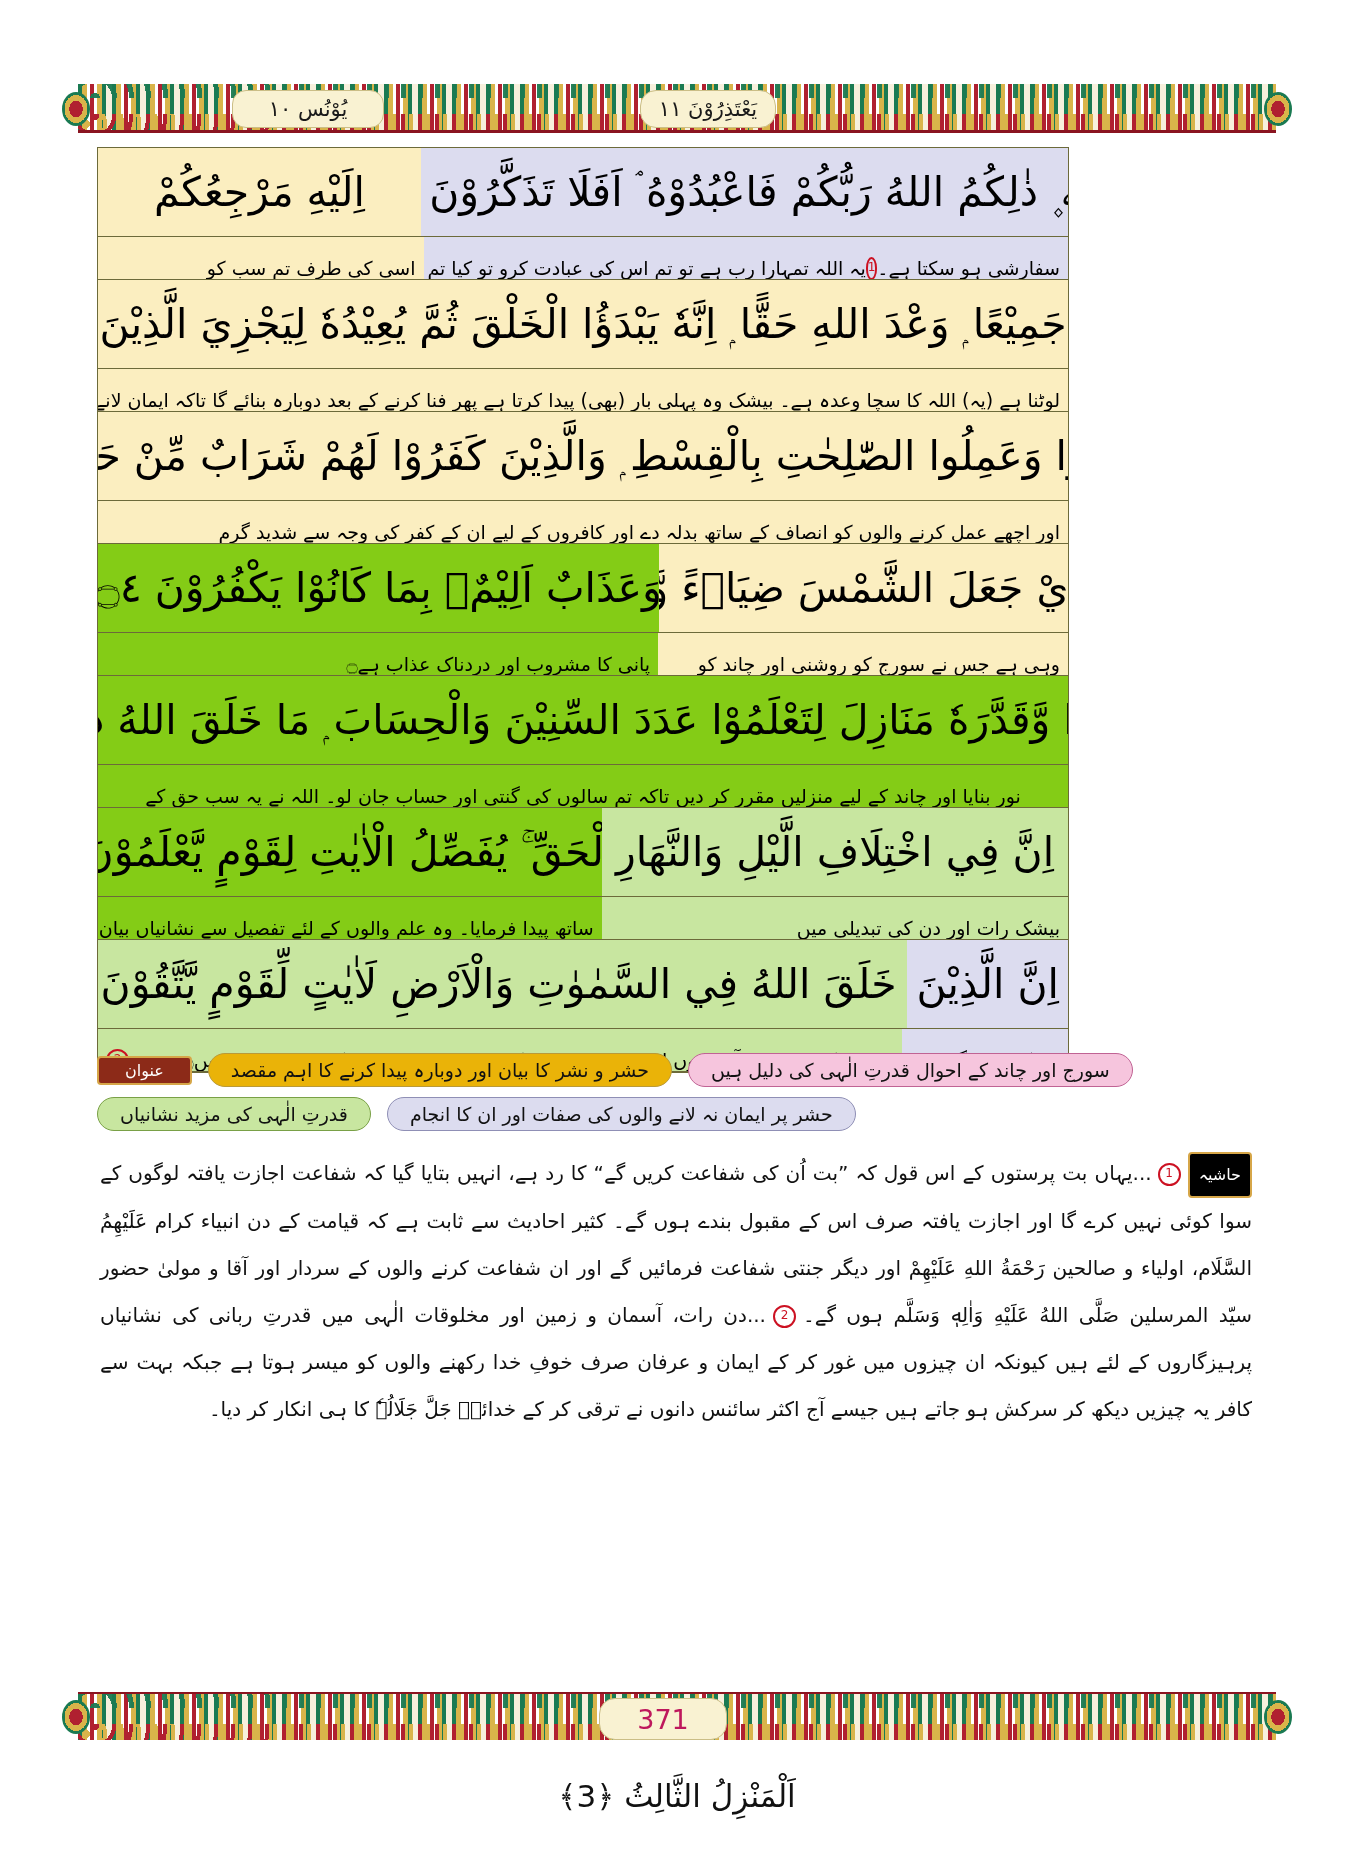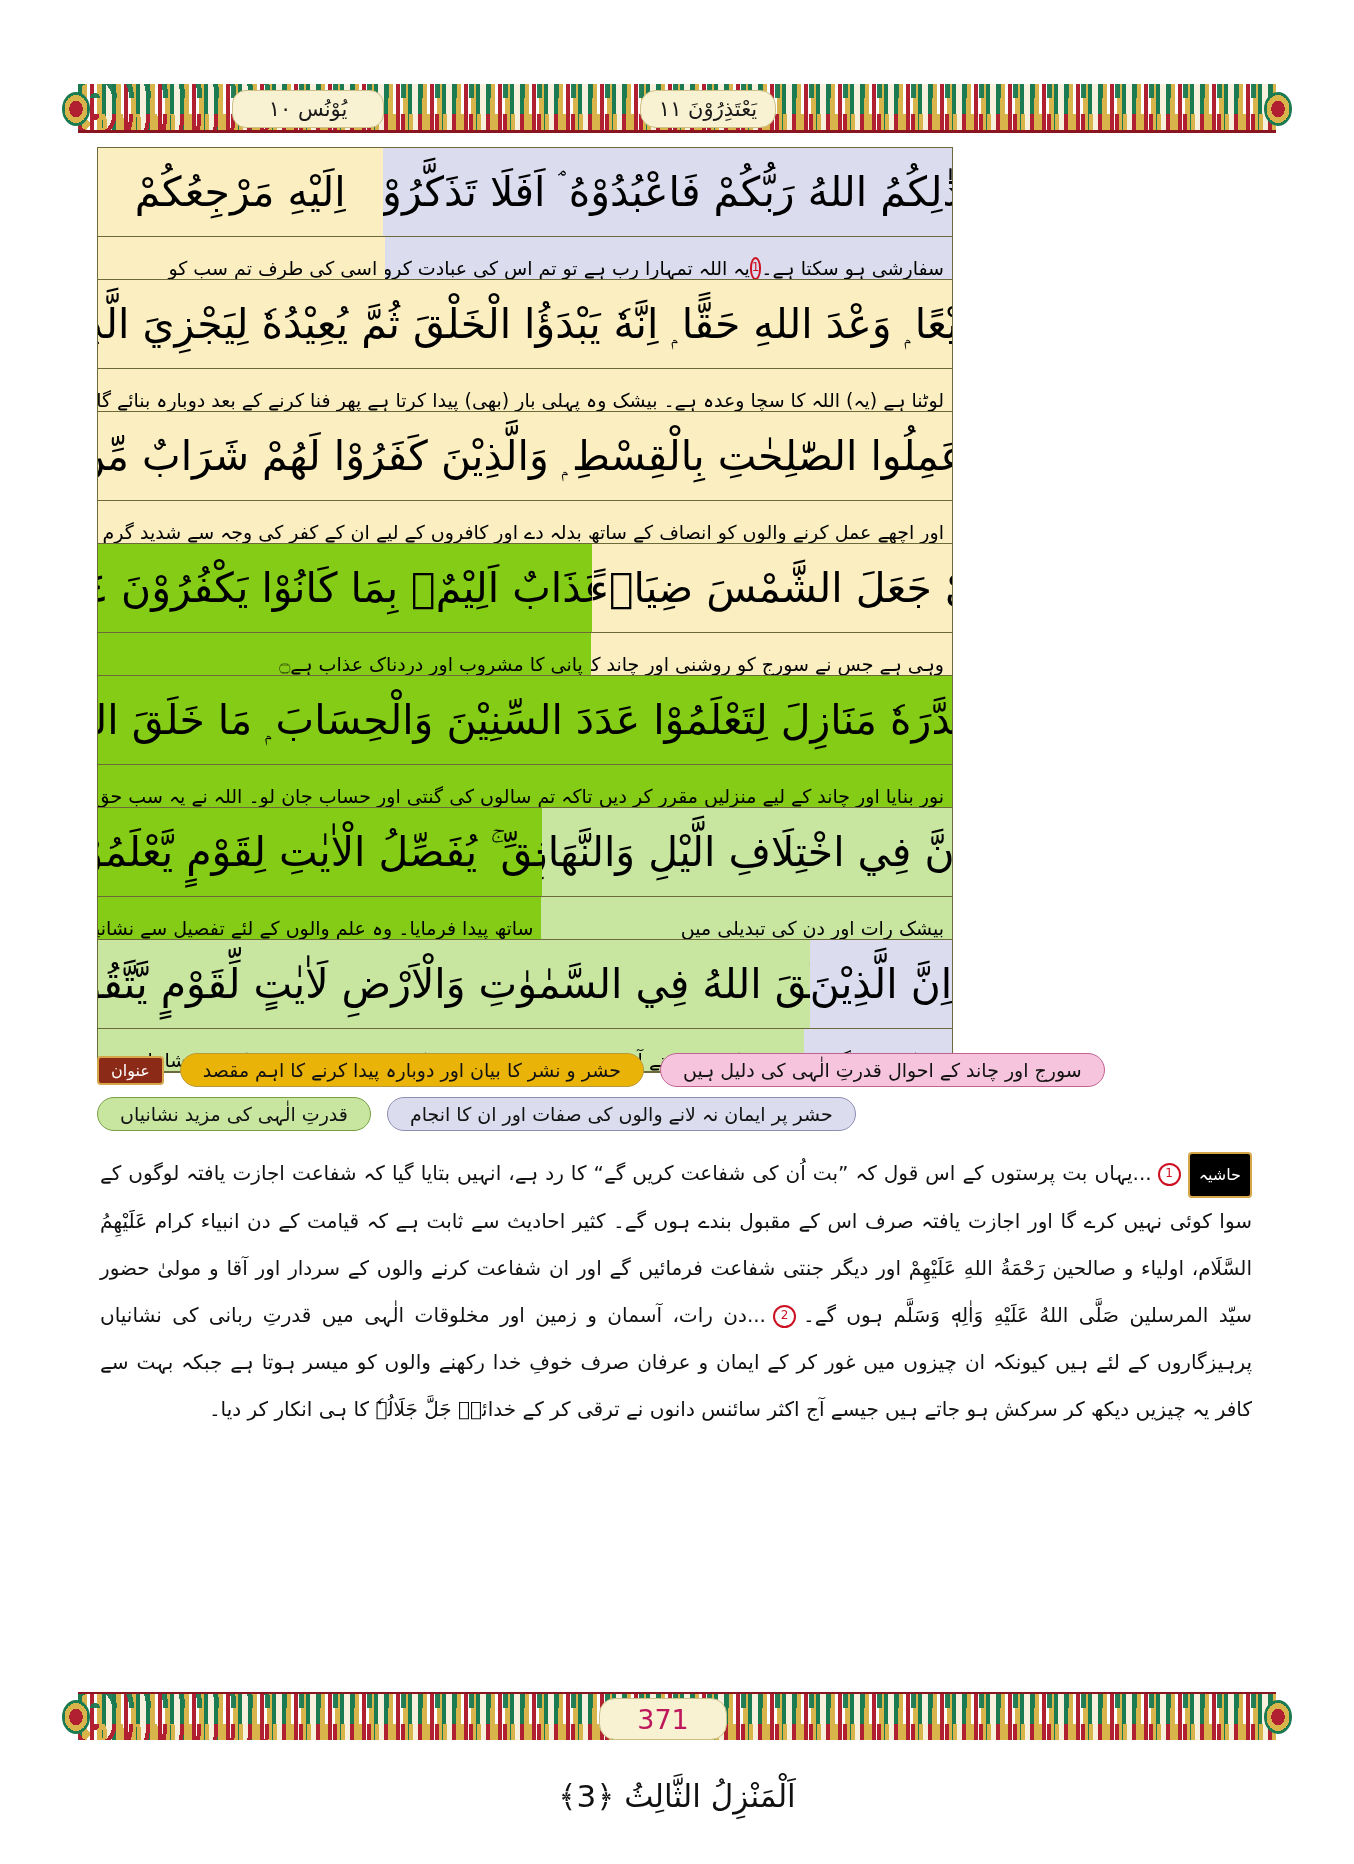--- a/index.html
+++ b/index.html
@@ -63,21 +63,21 @@
   .cart-page{left:599px;top:1698px;width:126px;height:40px;font-size:27px;color:#be185d;}
 
   .side-medallion{
     position:absolute;width:28px;height:34px;z-index:5;
     background:radial-gradient(ellipse at center,#b02030 0 34%,#d9b44a 34% 58%,#1a7a52 58% 100%);
     border-radius:50%;
   }
 
   
   .verse-area{
-    position:absolute;left:97px;top:147px;width:856px;
+    position:absolute;left:97px;top:147px;width:972px;
     border:1px solid #6c6a3a;
     box-sizing:border-box;
   }
   .arabic-row{
     display:flex;flex-direction:row;
     border-bottom:1px solid #6c6a3a;
     height:88px;
     align-items:center;
     overflow:hidden;
   }
@@ -156,21 +156,21 @@
   .pill-pink{background:#f6c5dd;border:1.5px solid #c06394;}
   .pill-lav{background:#dcdcef;border:1.5px solid #8f8fb5;}
   .pill-green{background:#c8e6a0;border:1.5px solid #79a046;}
 
   .badge-unwan{
     background:#8c2a18;
     color:#ffffff;
     border:2px solid #d6a648;
     border-radius:4px;
     font-size:16px;
-    padding:3px 12px;
+    padding:3px 26px;
     direction:rtl;
     white-space:nowrap;
     display:inline-flex;align-items:center;
   }
   .badge-hashiya{
     background:#000000;
     color:#ffffff;
     border:2px solid #d6a648;
     border-radius:4px;
     font-size:16px;
@@ -253,21 +253,21 @@
           <span>پانی کا مشروب اور دردناک عذاب ہے۝</span>
         </div>
         <div class="useg bg-cream" style="flex: 42 1 0%;">
           <span>وہی ہے جس نے سورج کو روشنی اور چاند کو</span>
         </div>
       </div>
       <div class="arabic-row">
         <div class="aseg bg-pink" style="flex: 100 1 0%;">نُوْرًا وَّقَدَّرَهٗ مَنَازِلَ لِتَعْلَمُوْا عَدَدَ السِّنِيْنَ وَالْحِسَابَ ۭ مَا خَلَقَ اللهُ ذٰلِكَ</div>
       </div>
       <div class="urdu-row">
-        <div class="useg bg-pink" style="flex: 100 1 0%;">
+        <div class="useg bg-pink" style="flex: 100 1 0%; justify-content: center;">
           <span>نور بنایا اور چاند کے لیے منزلیں مقرر کر دیں تاکہ تم سالوں کی گنتی اور حساب جان لو۔ اللہ نے یہ سب حق کے</span>
         </div>
       </div>
       <div class="arabic-row">
         <div class="aseg bg-pink" style="flex: 52 1 0%;">اِلَّا بِالْحَقِّ ۚ يُفَصِّلُ الْاٰيٰتِ لِقَوْمٍ يَّعْلَمُوْنَ ۝٥</div>
         <div class="aseg bg-green" style="flex: 48 1 0%;">اِنَّ فِي اخْتِلَافِ الَّيْلِ وَالنَّهَارِ</div>
       </div>
       <div class="urdu-row">
         <div class="useg bg-pink" style="flex: 52 1 0%;">
           <span>ساتھ پیدا فرمایا۔ وہ علم والوں کے لئے تفصیل سے نشانیاں بیان کرتا ہے۝</span>

